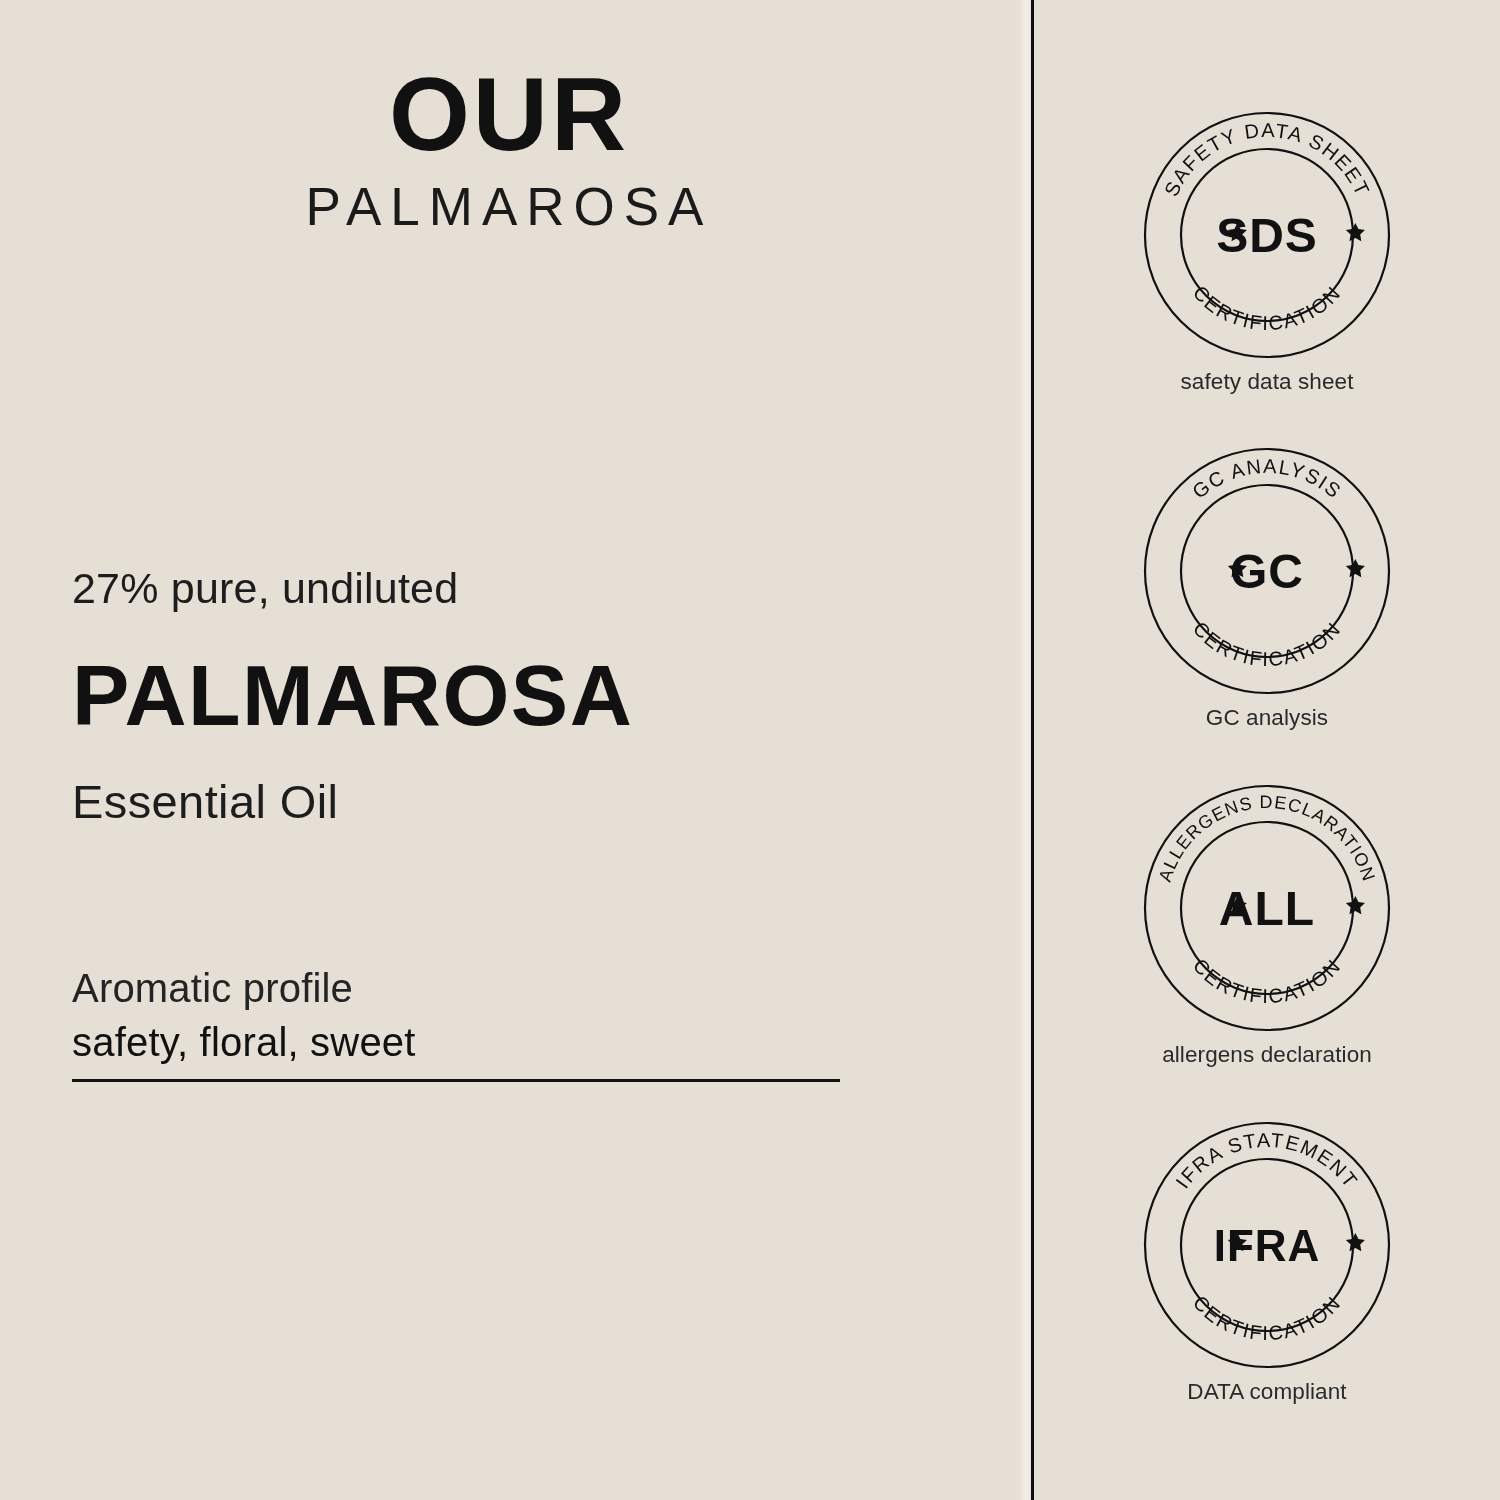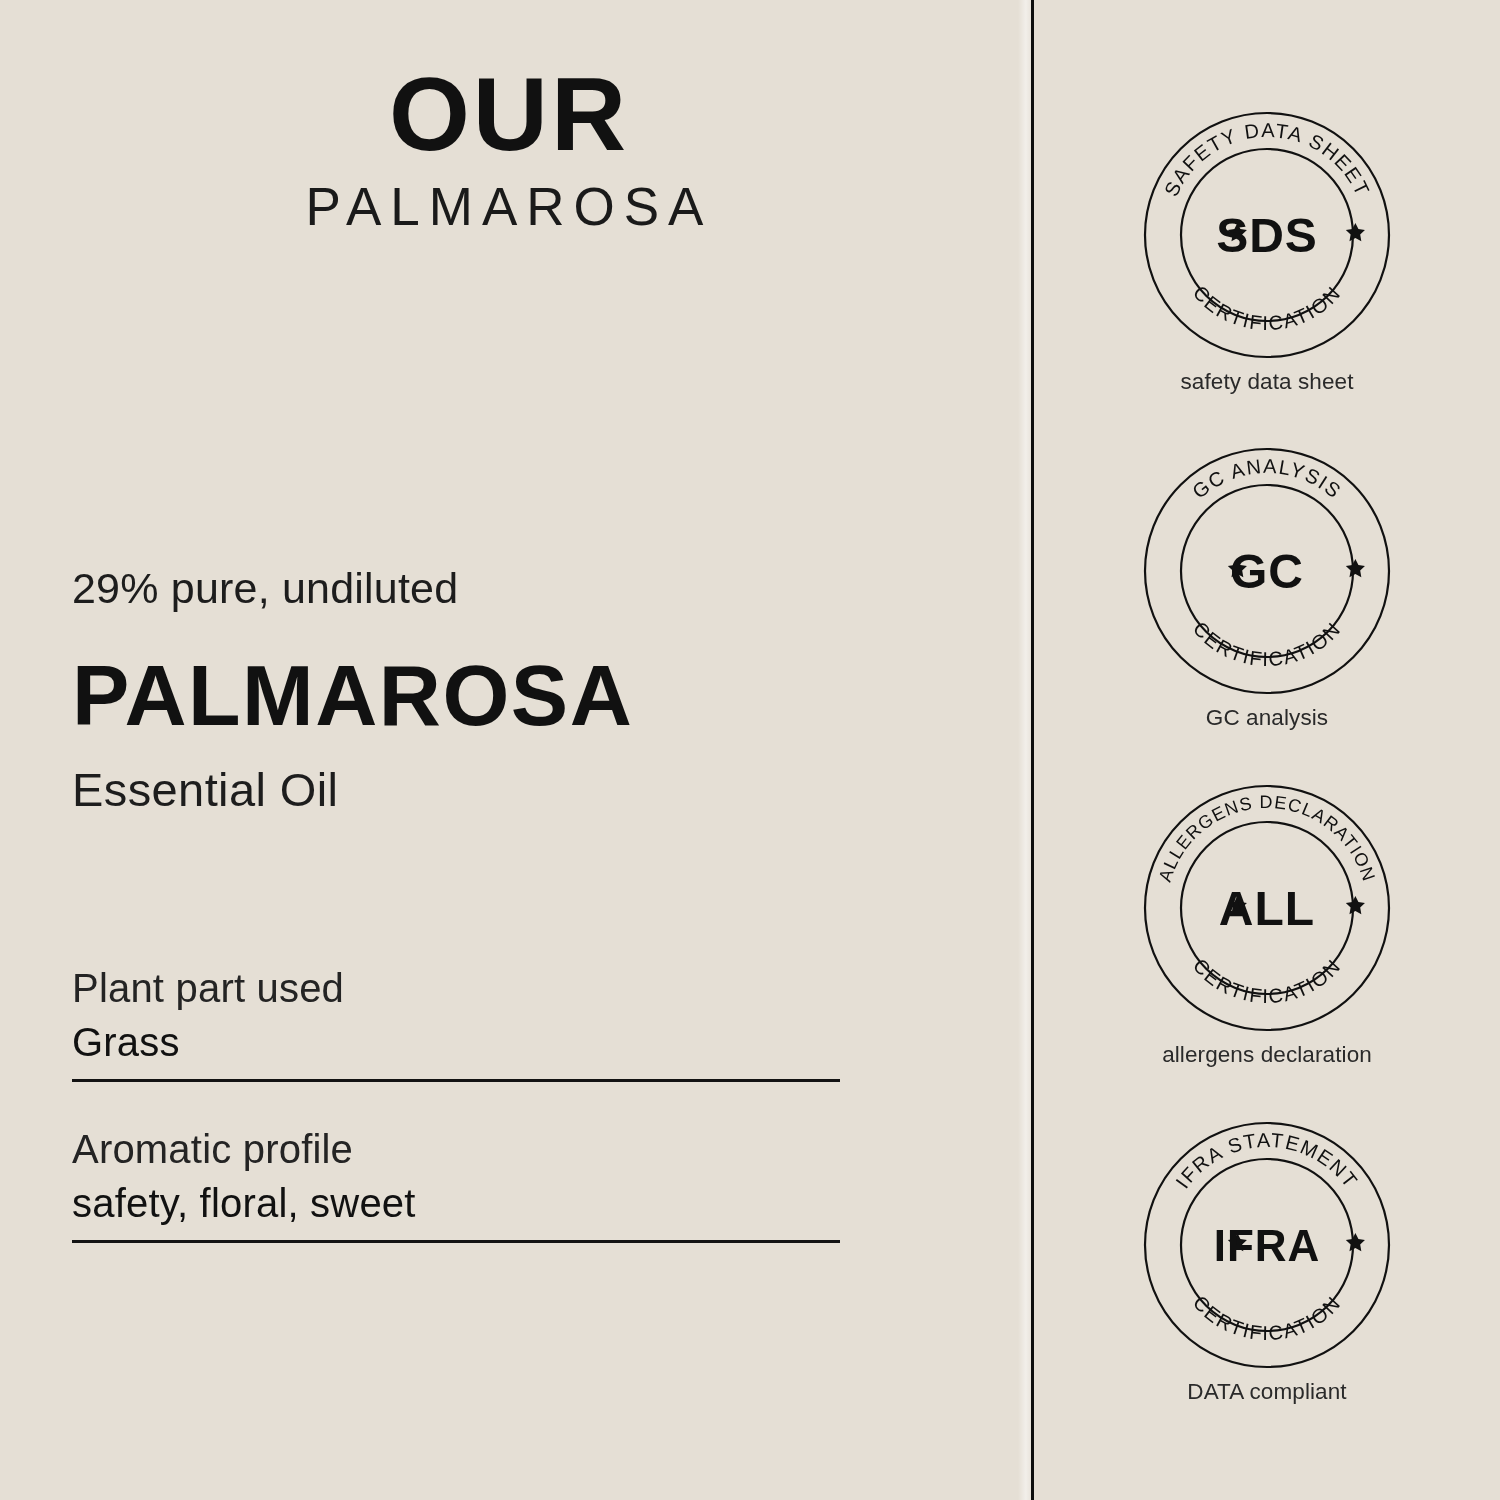--- a/index.html
+++ b/index.html
@@ -82,21 +82,21 @@
   }
   .product-name {
     margin-top: 40px;
     font-size: 86px;
     font-weight: 700;
     letter-spacing: 1.5px;
     line-height: 1.0;
     color: #111111;
   }
   .product-type {
-    margin-top: 28px;
+    margin-top: 40px;
     font-size: 47px;
     font-weight: 300;
     letter-spacing: 0.4px;
     line-height: 1.0;
     color: #1d1d1d;
   }
 
   .specs {
     position: absolute;
     left: 72px;
@@ -157,31 +157,26 @@
 <div class="page">
 
   <div class="left-panel">
 
     <div class="heading-block">
       <div class="heading-main">OUR</div>
       <div class="heading-sub">PALMAROSA</div>
     </div>
 
     <div class="product-block">
-      <div class="product-tagline">29% pure, undiluted</div>
+      <div class="product-tagline">27% pure, undiluted</div>
       <div class="product-name">PALMAROSA</div>
       <div class="product-type">Essential Oil</div>
     </div>
 
     <div class="specs">
-      <div class="spec-row">
-        <div class="spec-label">Plant part used</div>
-        <div class="spec-value">Grass</div>
-        <div class="spec-rule"></div>
-      </div>
       <div class="spec-row">
         <div class="spec-label">Aromatic profile</div>
         <div class="spec-value">safety, floral, sweet</div>
         <div class="spec-rule"></div>
       </div>
     </div>
 
   </div>
 
   <div class="divider-soft"></div>

